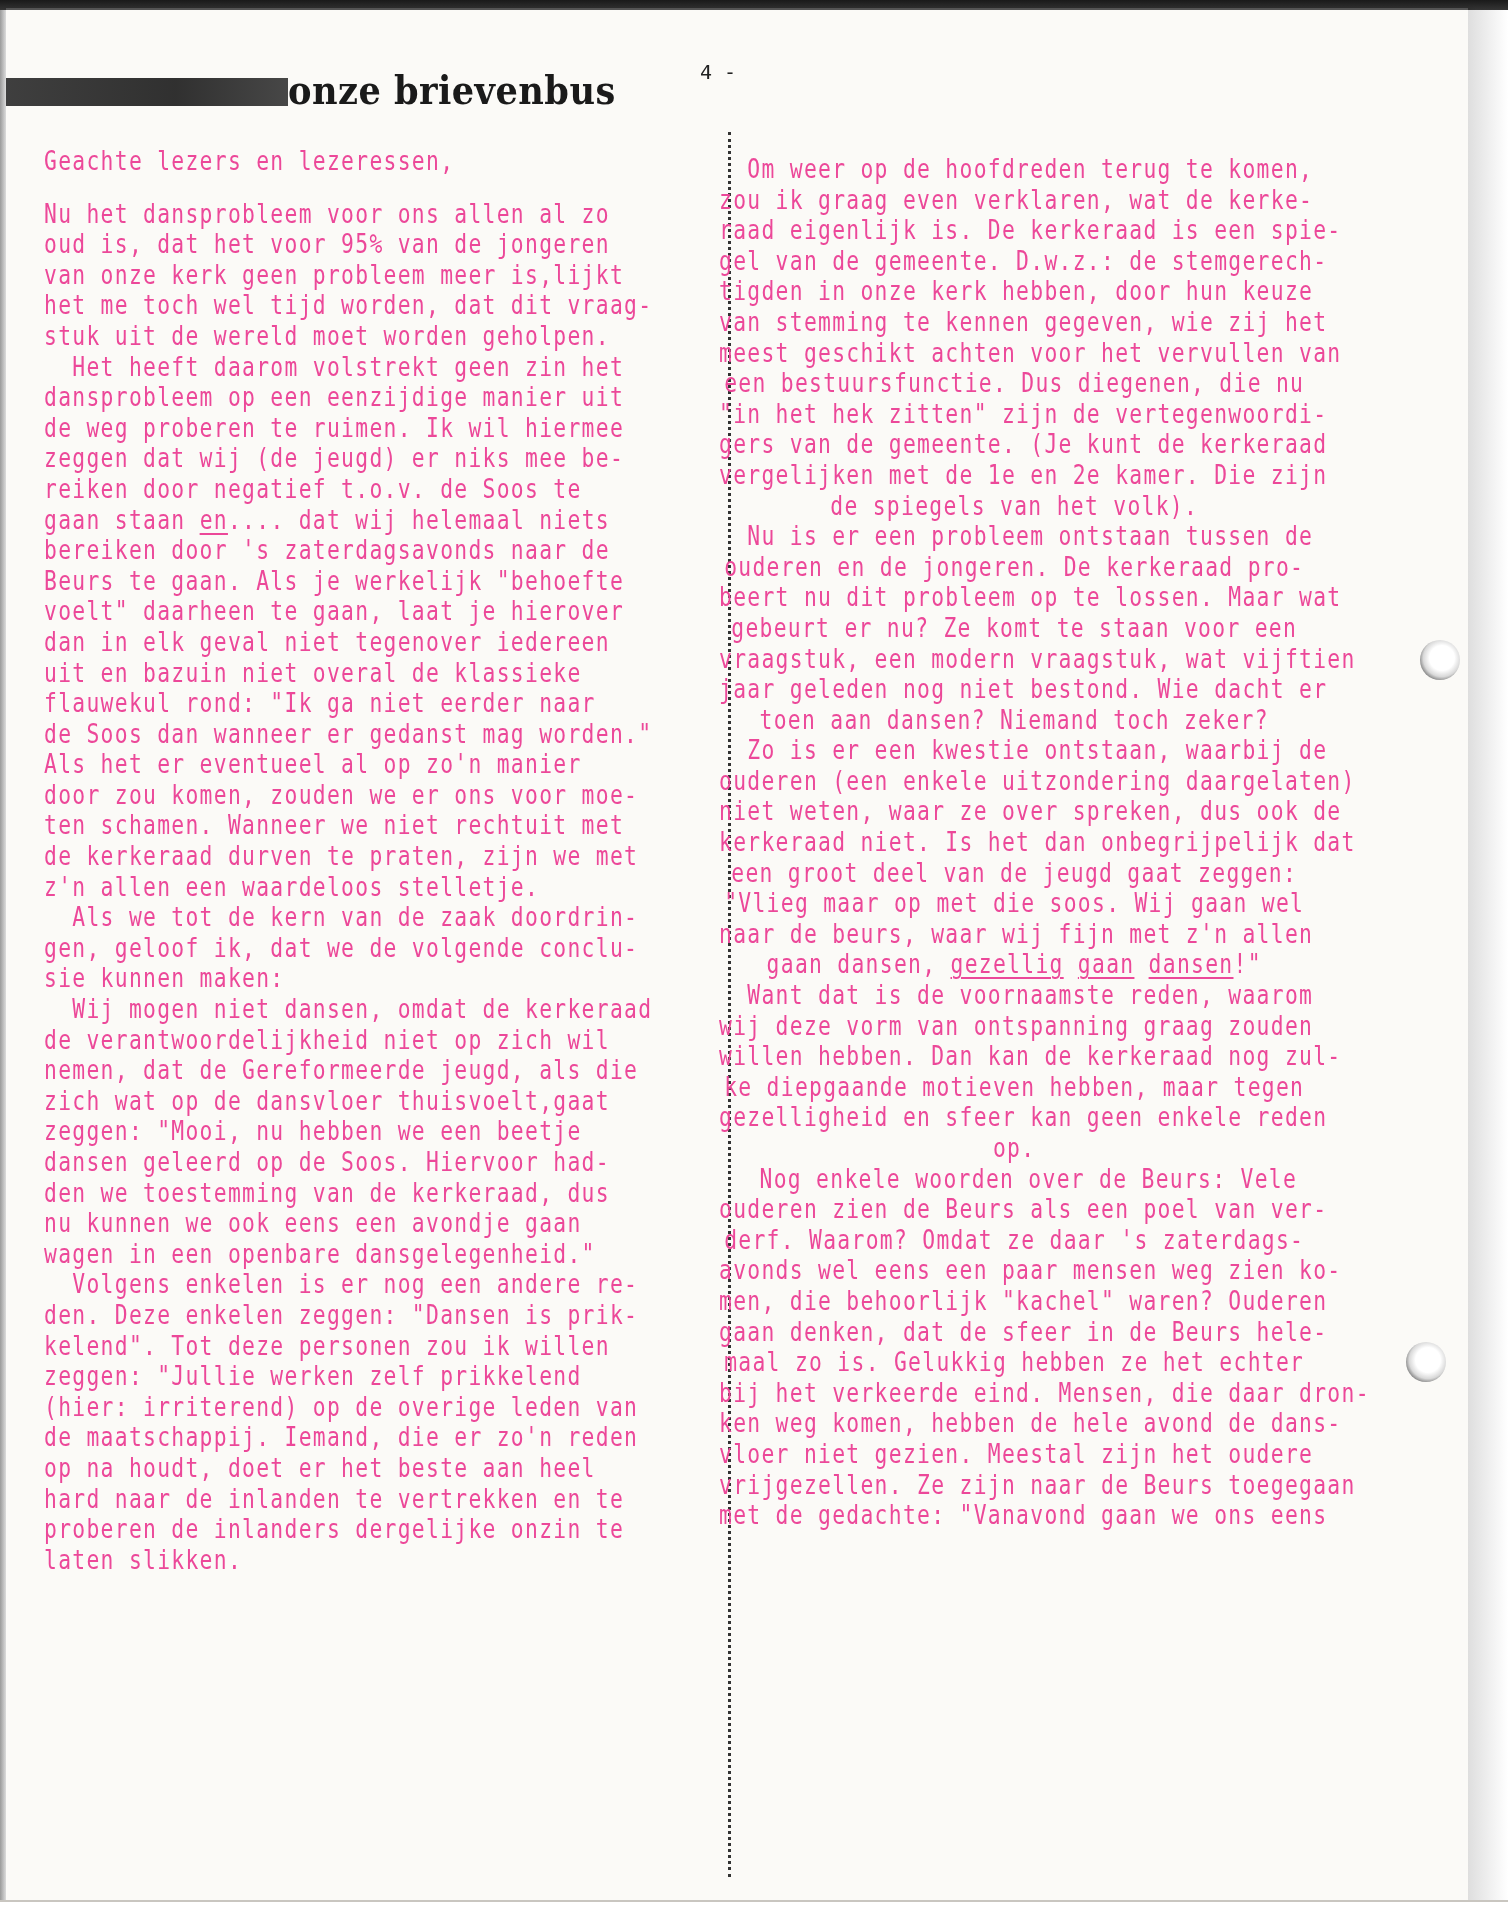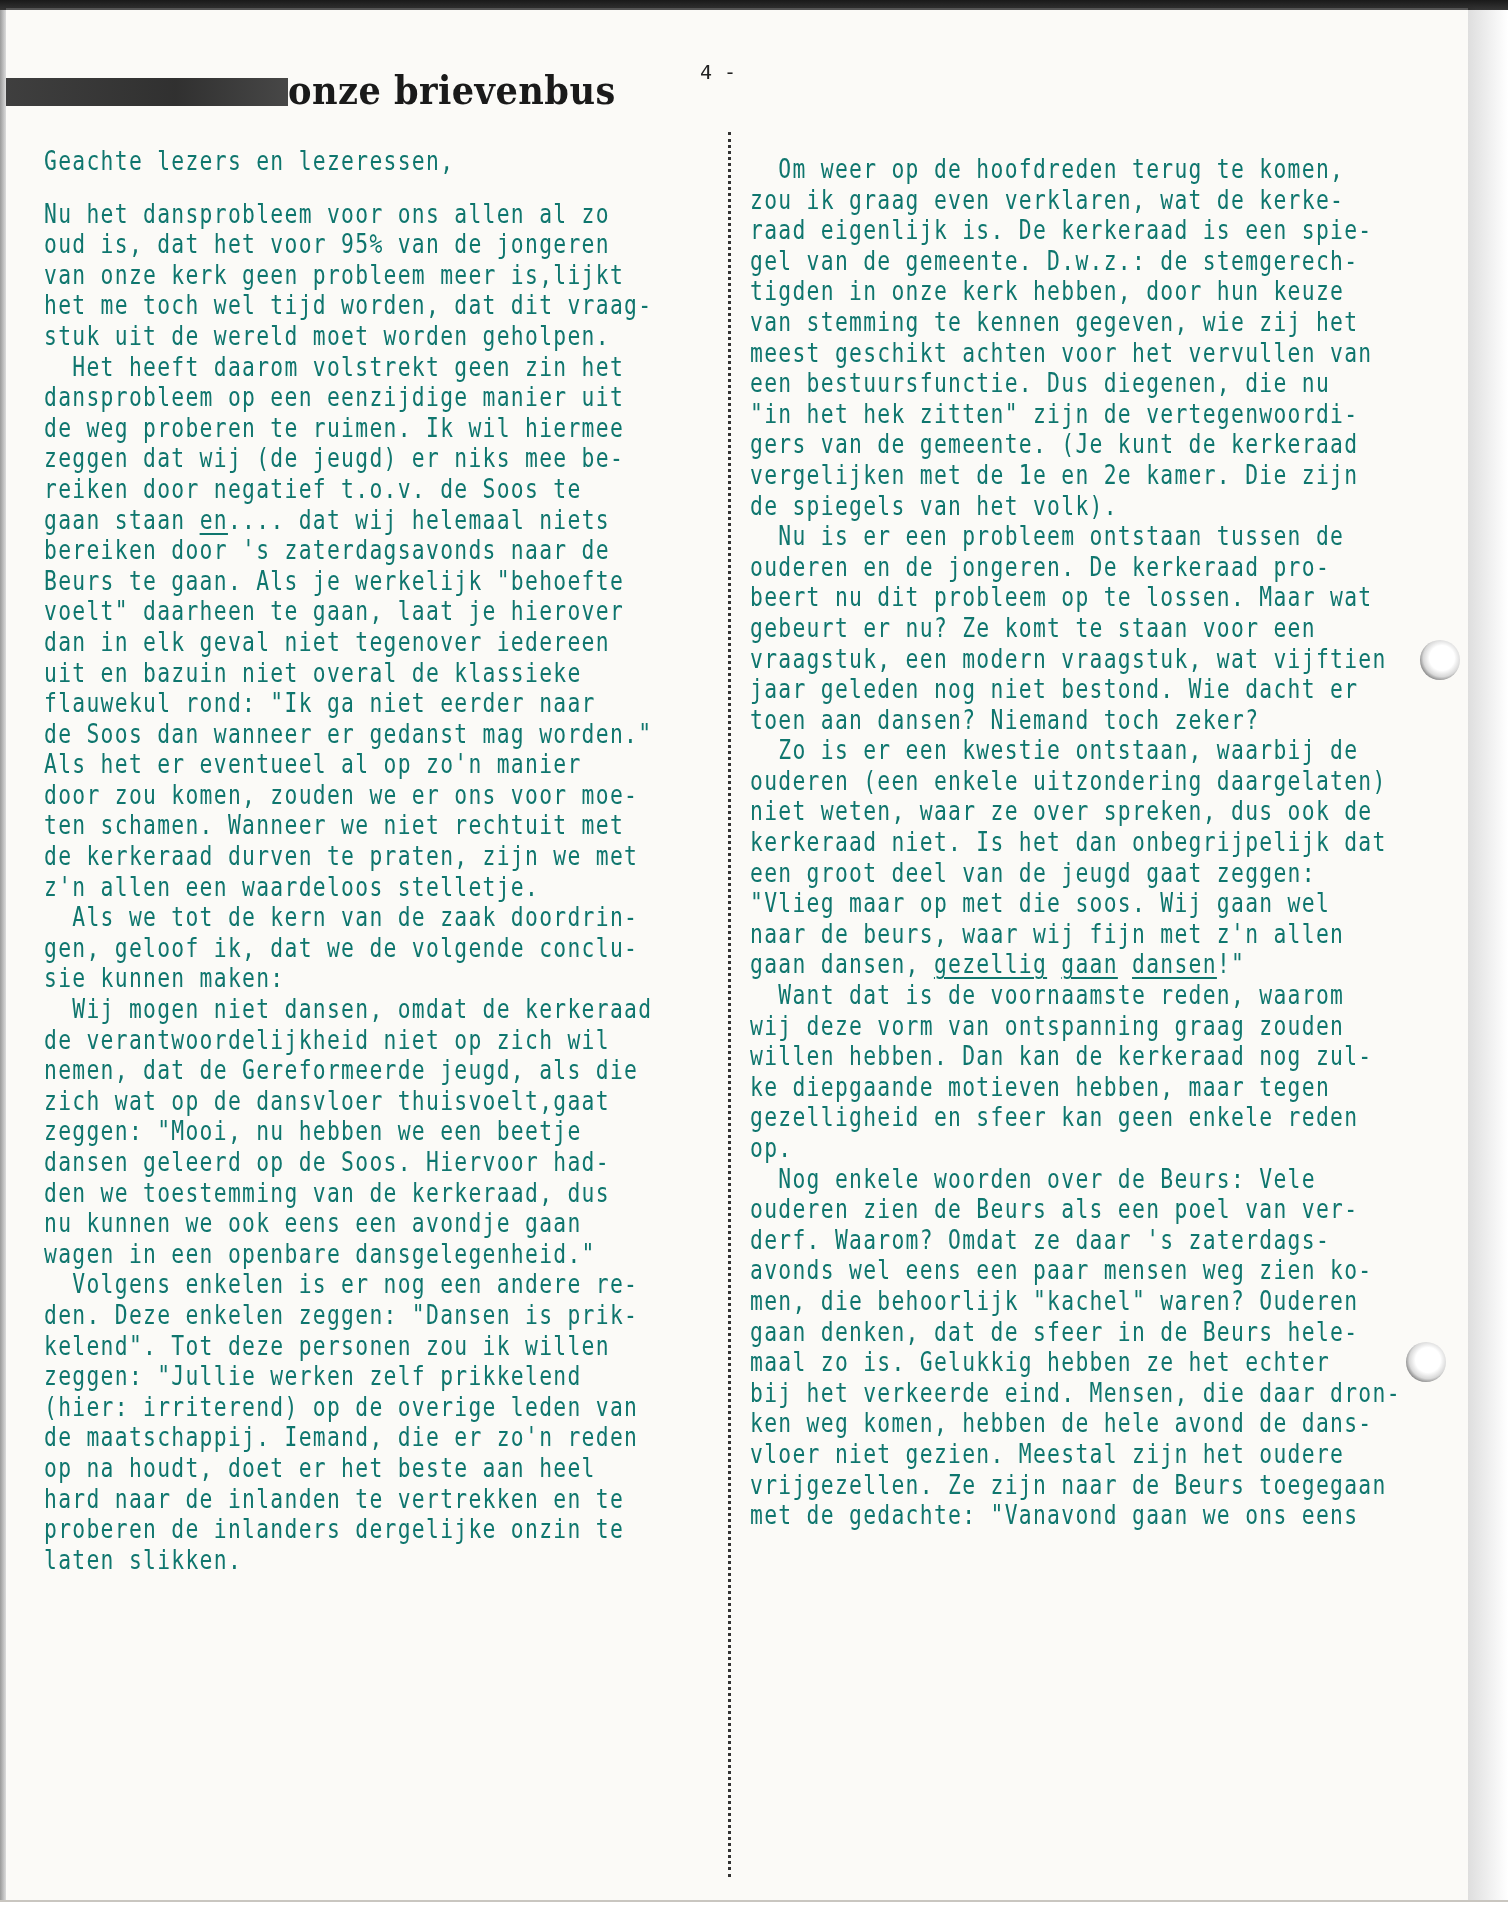--- a/index.html
+++ b/index.html
@@ -45,24 +45,24 @@
     transform: scaleX(0.88); transform-origin: left top;
     white-space: nowrap;
   }
   .page-number {
     position: absolute; left: 700px; top: 60px;
     font-size: 20px; color: #222;
   }
 
   .column {
     position: absolute;
-    color: #0f766e;
+    color: #ec4899;
   }
   .col-left { left: 44px; top: 146px; width: 670px; }
-  .col-right { left: 750px; top: 154px; width: 720px; }
+  .col-right { left: 719px; top: 154px; width: 720px; text-align: center; }
   .line {
     font-size: 26px;
     line-height: 30.6px;
     white-space: pre;
     letter-spacing: 1.6px;
     transform: scaleX(0.82);
     transform-origin: left top;
     height: 30.6px;
   }
   .gap { height: 22px; }

